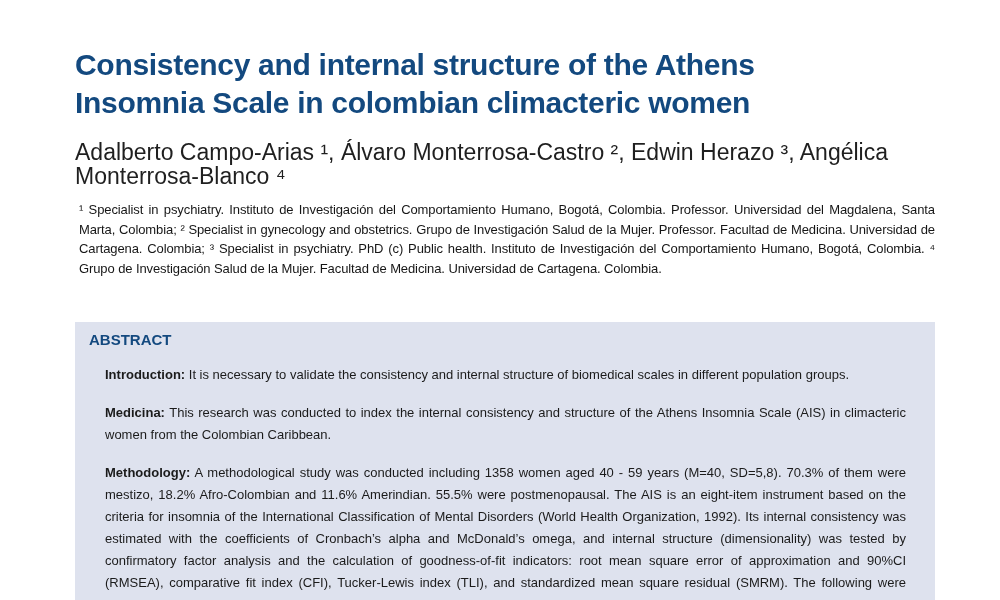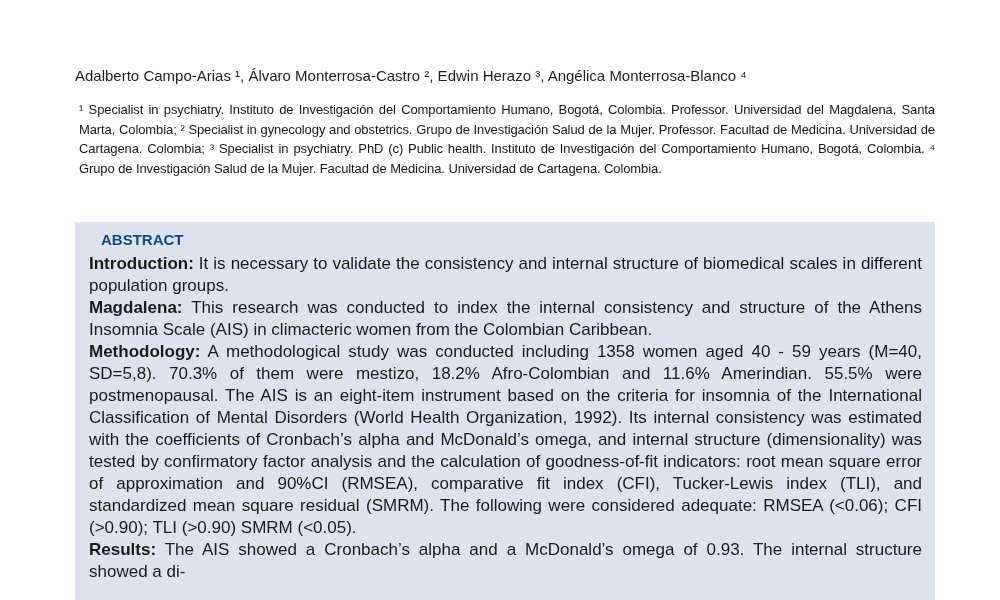--- a/index.html
+++ b/index.html
@@ -22,69 +22,70 @@
   .paper-title {
     margin: 0;
     font-size: 30px;
     line-height: 38px;
     font-weight: bold;
     letter-spacing: -0.3px;
     color: #13497f;
   }
   .authors {
     margin: 18px 0 0 0;
-    font-size: 15px;
+    font-size: 23px;
     line-height: 24px;
     color: #1f1f1f;
   }
   .affiliations {
     margin: 12px 0 0 4px;
     font-size: 13px;
     line-height: 19.5px;
     letter-spacing: -0.1px;
     text-align: justify;
     color: #161616;
   }
   .abstract-box {
     margin-top: 44px;
     background: #dee2ee;
     padding: 9px 13px 24px 14px;
   }
   .abstract-heading {
     font-size: 15px;
     font-weight: bold;
     color: #13497f;
-    margin: 0 0 5px 12px;
+    margin: 0 0 5px 0;
   }
   .abstract-box p.abs-par {
-    margin: 0;
-    font-size: 17px;
+    margin: 16px;
+    font-size: 13px;
     line-height: 22px;
     text-align: justify;
     color: #1b1b1b;
   }
   .abs-label {
     font-weight: bold;
   }
 </style>
 </head>
 <body>
 
 <div class="page">
 
+  <h1 class="paper-title"><span>Consistency and internal structure of the Athens</span><br><span>Insomnia Scale in colombian climacteric women</span></h1>
 
   <p class="authors">Adalberto Campo-Arias ¹, Álvaro Monterrosa-Castro ², Edwin Herazo ³, Angélica Monterrosa-Blanco ⁴</p>
 
   <p class="affiliations">¹ Specialist in psychiatry. Instituto de Investigación del Comportamiento Humano, Bogotá, Colombia. Professor. Universidad del Magdalena, Santa Marta, Colombia; ² Specialist in gynecology and obstetrics. Grupo de Investigación Salud de la Mujer. Professor. Facultad de Medicina. Universidad de Cartagena. Colombia; ³ Specialist in psychiatry. PhD (c) Public health. Instituto de Investigación del Comportamiento Humano, Bogotá, Colombia. ⁴ Grupo de Investigación Salud de la Mujer. Facultad de Medicina. Universidad de Cartagena. Colombia.</p>
 
   <div class="abstract-box">
     <div class="abstract-heading">ABSTRACT</div>
 
     <p class="abs-par"><span class="abs-label">Introduction:</span> <span>It is necessary to validate the consistency and internal structure of biomedical scales in different population groups.</span></p>
 
-    <p class="abs-par"><span class="abs-label">Magdalena:</span> <span>This research was conducted to index the internal consistency and structure of the Athens Insomnia Scale (AIS) in climacteric women from the Colombian Caribbean.</span></p>
+    <p class="abs-par"><span class="abs-label">Medicina:</span> <span>This research was conducted to index the internal consistency and structure of the Athens Insomnia Scale (AIS) in climacteric women from the Colombian Caribbean.</span></p>
 
     <p class="abs-par"><span class="abs-label">Methodology:</span> <span>A methodological study was conducted including 1358 women aged 40 - 59 years (M=40, SD=5,8). 70.3% of them were mestizo, 18.2% Afro-Colombian and 11.6% Amerindian. 55.5% were postmenopausal. The AIS is an eight-item instrument based on the criteria for insomnia of the International Classification of Mental Disorders (World Health Organization, 1992). Its internal consistency was estimated with the coefficients of Cronbach’s alpha and McDonald’s omega, and internal structure (dimensionality) was tested by confirmatory factor analysis and the calculation of goodness-of-fit indicators: root mean square error of approximation and 90%CI (RMSEA), comparative fit index (CFI), Tucker-Lewis index (TLI), and standardized mean square residual (SMRM). The following were considered adequate: RMSEA (&lt;0.06); CFI (&gt;0.90); TLI (&gt;0.90) SMRM (&lt;0.05).</span></p>
 
     <p class="abs-par"><span class="abs-label">Results:</span> <span>The AIS showed a Cronbach’s alpha and a McDonald’s omega of 0.93. The internal structure showed a di-</span></p>
   </div>
 
 </div>
 
 </body></html>

